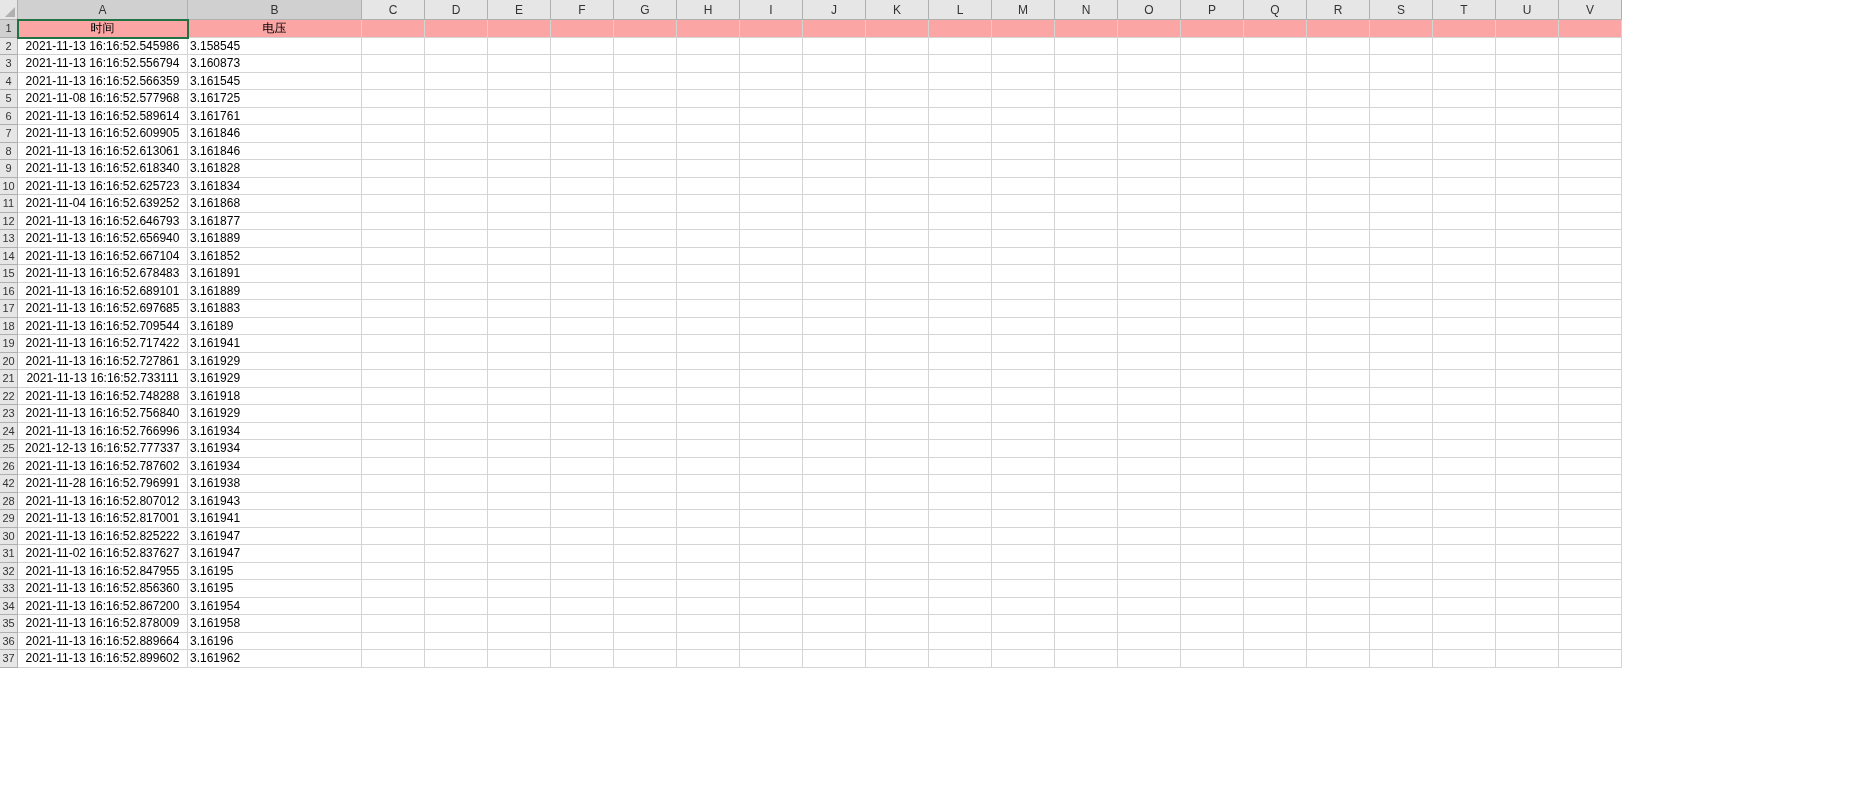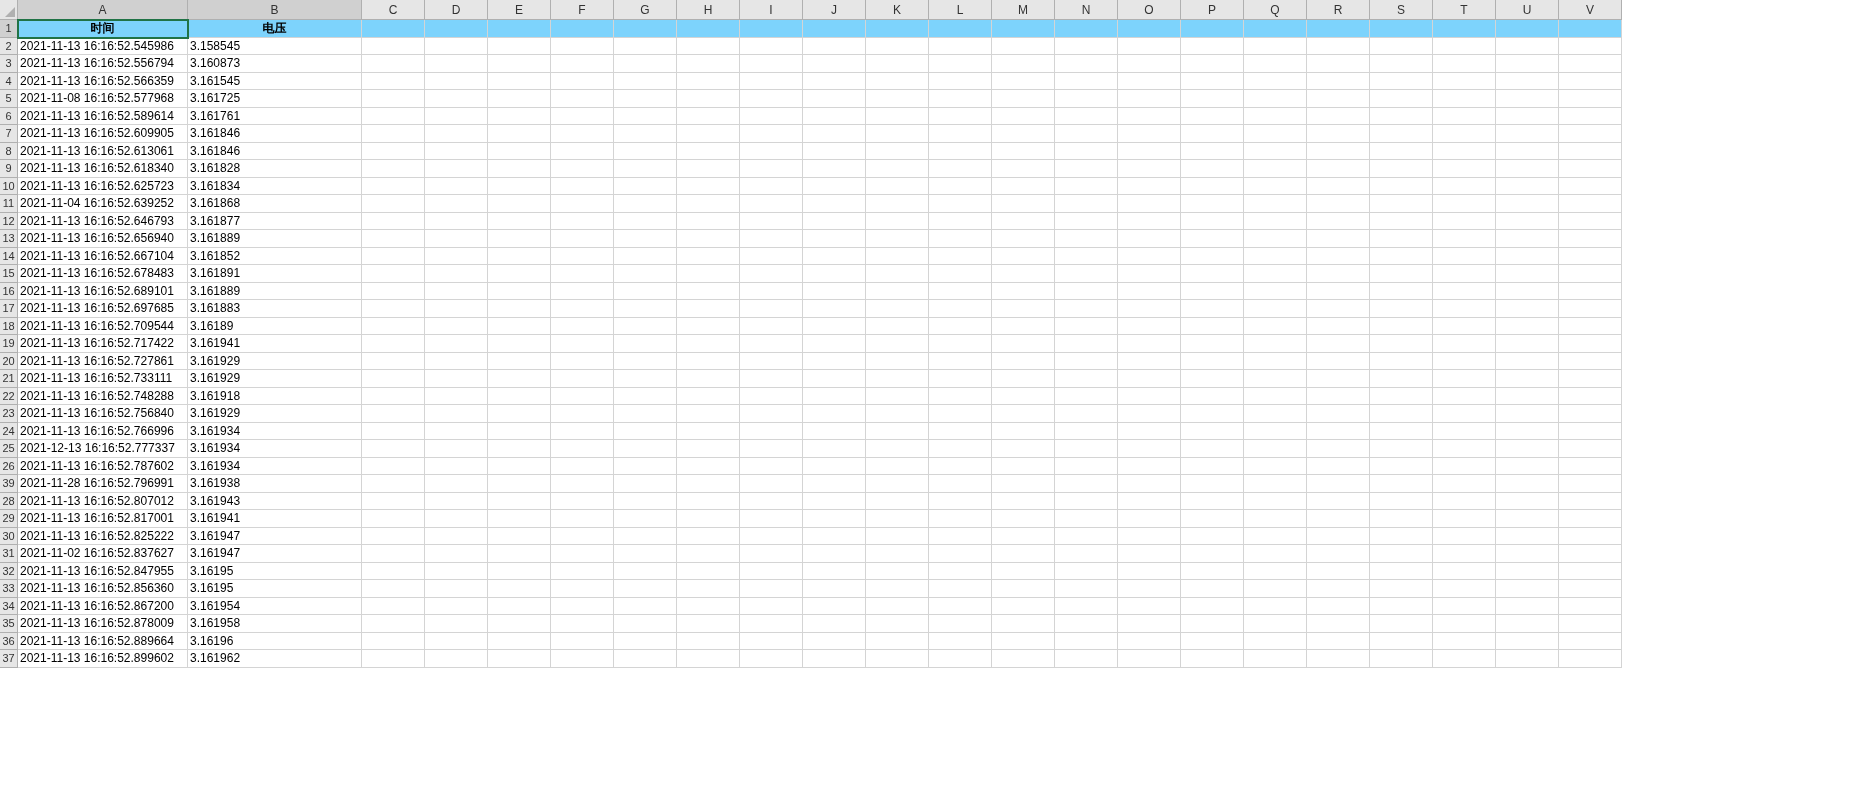--- a/index.html
+++ b/index.html
@@ -53,35 +53,35 @@
   .corner::after {
     content: "";
     position: absolute;
     right: 2px; bottom: 2px;
     width: 0; height: 0;
     border-style: solid;
     border-width: 0 0 10px 10px;
     border-color: transparent transparent #b0b0b0 transparent;
   }
   .hdr-cell {
-    background: #7dd3fc;
+    background: #fca5a5;
     text-align: center;
-    font-weight: bold;
+    font-weight: normal;
   }
   .selected-col-head {
     background: #d0d0d0;
   }
   .selected-cell {
     outline: 2px solid #217346;
     outline-offset: -1px;
     position: relative;
     z-index: 2;
   }
   .num { text-align: left; }
-  .txt { text-align: left; }
+  .txt { text-align: center; }
   .ctr { text-align: center; }
 </style>
 </head>
 <body>
 
 <div id="sheet" class="sheet" style="grid-template-columns: 18px 170px 174px 63px 63px 63px 63px 63px 63px 63px 63px 63px 63px 63px 63px 63px 63px 63px 63px 63px 63px 63px 63px;">
     <div class="corner"></div>
     <div class="cell col-head selected-col-head">A</div>
     <div class="cell col-head selected-col-head">B</div>
     <div class="cell col-head">C</div>
@@ -695,21 +695,21 @@
     <div class="cell"></div>
     <div class="cell"></div>
     <div class="cell"></div>
     <div class="cell"></div>
     <div class="cell"></div>
     <div class="cell"></div>
     <div class="cell"></div>
     <div class="cell"></div>
     <div class="cell"></div>
     <div class="cell"></div>
-    <div class="cell row-head">39</div>
+    <div class="cell row-head">42</div>
     <div class="cell txt">2021-11-28 16:16:52.796991</div>
     <div class="cell num">3.161938</div>
     <div class="cell"></div>
     <div class="cell"></div>
     <div class="cell"></div>
     <div class="cell"></div>
     <div class="cell"></div>
     <div class="cell"></div>
     <div class="cell"></div>
     <div class="cell"></div>

